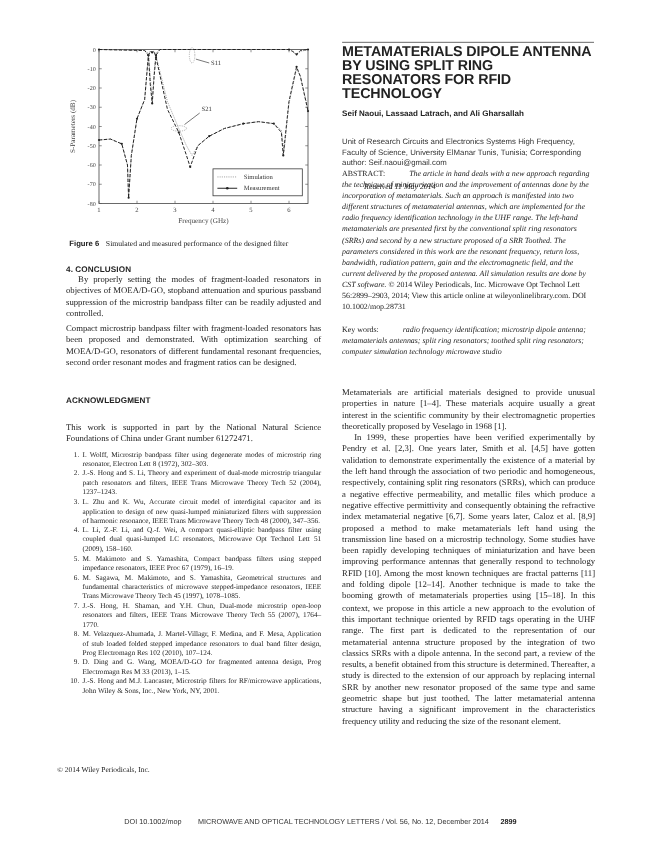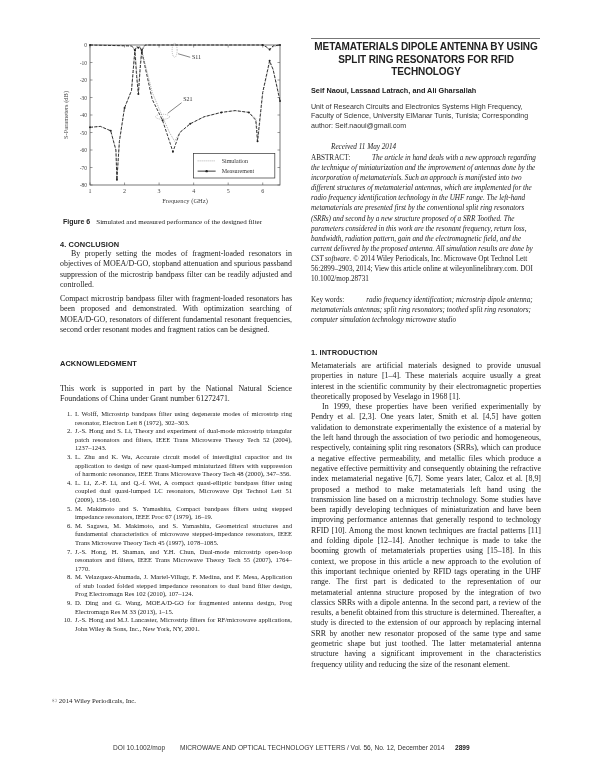--- a/index.html
+++ b/index.html
@@ -10,21 +10,21 @@
   .serif { font-family: "Liberation Serif", serif; }
   p { margin: 0; }
   .body-text { font-size: 7.9px; line-height: 10.3px; text-align: justify; }
   .indent { text-indent: 11px; }
   .sec-head { font-family: "Liberation Sans", sans-serif; font-weight: bold; font-size: 7.4px; letter-spacing: 0.1px; }
   .ref-head { font-family: "Liberation Serif", serif; font-weight: bold; font-size: 7.2px; letter-spacing: 0.2px; }
   .refs { font-size: 6.6px; line-height: 8.6px; text-align: justify; margin: 0; padding: 0; list-style: none; }
   .refs li { position: relative; padding-left: 13px; }
   .refs li .num { position: absolute; left: 0; top: 0; width: 12px; text-align: right; }
   .refs li .txt { display: block; padding-left: 2px; }
-  .title { font-family: "Liberation Sans", sans-serif; font-weight: bold; font-size: 10px; line-height: 12.6px; letter-spacing: -0.1px; color: #222; text-align: center; }
+  .title { font-family: "Liberation Sans", sans-serif; font-weight: bold; font-size: 13px; line-height: 12.6px; letter-spacing: -0.1px; color: #222; }
   .rule { position: absolute; left: 311px; width: 229px; top: 38px; height: 1px; background: #777; }
   .authors { font-family: "Liberation Sans", sans-serif; font-weight: bold; font-size: 7.3px; }
   .affil { font-family: "Liberation Sans", sans-serif; font-size: 7.1px; line-height: 9.4px; color: #333; }
   .italic { font-style: italic; margin-left: 20px; }
   .abstract { font-size: 7.2px; line-height: 10.1px; text-align: left; }
   .abstract .lbl, .keywords .lbl { font-style: normal; font-weight: normal; }
   .keywords { font-size: 7.2px; line-height: 10px; }
   .footer { position: absolute; top: 744px; left: 0; width: 600px; font-family: "Liberation Sans", sans-serif; font-size: 6.6px; color: #333; }
   .footer span { position: absolute; top: 0; }
   .caption { font-size: 7px; }
@@ -183,41 +183,40 @@
       </li>
     </ol>
 </div>
 
 <div class="col serif" style="left:52px; top:697px; font-size:6.8px;">© 2014 Wiley Periodicals, Inc.</div>
 
 <div class="rule"></div>
 <div class="col right" style="top:41px;">
   <div class="title">METAMATERIALS DIPOLE ANTENNA BY USING SPLIT RING RESONATORS FOR RFID TECHNOLOGY</div>
   <div class="authors" style="margin-top:7px;">Seif Naoui, Lassaad Latrach, and  Ali Gharsallah</div>
-  <div class="affil" style="margin-top:8px;">Unit of Research Circuits and Electronics Systems High Frequency, Faculty of Science, University ElManar Tunis, Tunisia; Corresponding author: Seif.naoui@gmail.com</div>
+  <div class="affil" style="margin-top:18px;">Unit of Research Circuits and Electronics Systems High Frequency, Faculty of Science, University ElManar Tunis, Tunisia; Corresponding author: Seif.naoui@gmail.com</div>
   <div class="serif italic" style="font-size:7.2px; margin-top:12px;">Received 11 May 2014</div>
 </div>
 
 <div class="col right serif" style="top:153px;">
   <p class="abstract">
     <span class="lbl">ABSTRACT:</span>
     <span class="italic">The article in hand deals with a new approach regarding the technique of miniaturization and the improvement of antennas done by the incorporation of metamaterials. Such an approach is manifested into two different structures of metamaterial antennas, which are implemented for the radio frequency identification technology in the UHF range. The left-hand metamaterials are presented first by the conventional split ring resonators (SRRs) and second by a new structure proposed of a SRR Toothed. The parameters considered in this work are the resonant frequency, return loss, bandwidth, radiation pattern, gain and the electromagnetic field, and the current delivered by the proposed antenna. All simulation results are done by CST software.</span>
     <span>© 2014 Wiley Periodicals, Inc. Microwave Opt Technol Lett 56:2899–2903, 2014; View this article online at wileyonlinelibrary.com. DOI 10.1002/mop.28731</span>
   </p>
 </div>
 
 <div class="col right serif" style="top:295px;">
   <p class="keywords">
     <span class="lbl">Key words:</span>
     <span class="italic">radio frequency identification; microstrip dipole antenna; metamaterials antennas; split ring resonators; toothed split ring resonators; computer simulation technology microwave studio</span>
   </p>
 </div>
 
 <div class="col right" style="top:348px;">
-  <div class="sec-head">1. INTRODUCTION</div>
   <p class="body-text" style="margin-top:4px;">Metamaterials are artificial materials designed to provide unusual properties in nature [1–4]. These materials acquire usually a great interest in the scientific community by their electromagnetic properties theoretically proposed by Veselago in 1968 [1].</p>
   <p class="body-text indent">In 1999, these properties have been verified experimentally by Pendry et al. [2,3]. One years later, Smith et al. [4,5] have gotten validation to demonstrate experimentally the existence of a material by the left hand through the association of two periodic and homogeneous, respectively, containing split ring resonators (SRRs), which can produce a negative effective permeability, and metallic files which produce a negative effective permittivity and consequently obtaining the refractive index metamaterial negative [6,7]. Some years later, Caloz et al. [8,9] proposed a method to make metamaterials left hand using the transmission line based on a microstrip technology. Some studies have been rapidly developing techniques of miniaturization and have been improving performance antennas that generally respond to technology RFID [10]. Among the most known techniques are fractal patterns [11] and folding dipole [12–14]. Another technique is made to take the booming growth of metamaterials properties using [15–18]. In this context, we propose in this article a new approach to the evolution of this important technique oriented by RFID tags operating in the UHF range. The first part is dedicated to the representation of our metamaterial antenna structure proposed by the integration of two classics SRRs with a dipole antenna. In the second part, a review of the results, a benefit obtained from this structure is determined. Thereafter, a study is directed to the extension of our approach by replacing internal SRR by another new resonator proposed of the same type and same geometric shape but just toothed. The latter metamaterial antenna structure having a significant improvement in the characteristics frequency utility and reducing the size of the resonant element.</p>
 </div>
 
 <div class="footer">
   <span style="left:113px;">DOI 10.1002/mop</span>
   <span style="left:180px;">MICROWAVE AND OPTICAL TECHNOLOGY LETTERS / Vol. 56, No. 12, December 2014</span>
   <span style="left:455px; font-weight:bold; color:#222;">2899</span>
 </div>
 

